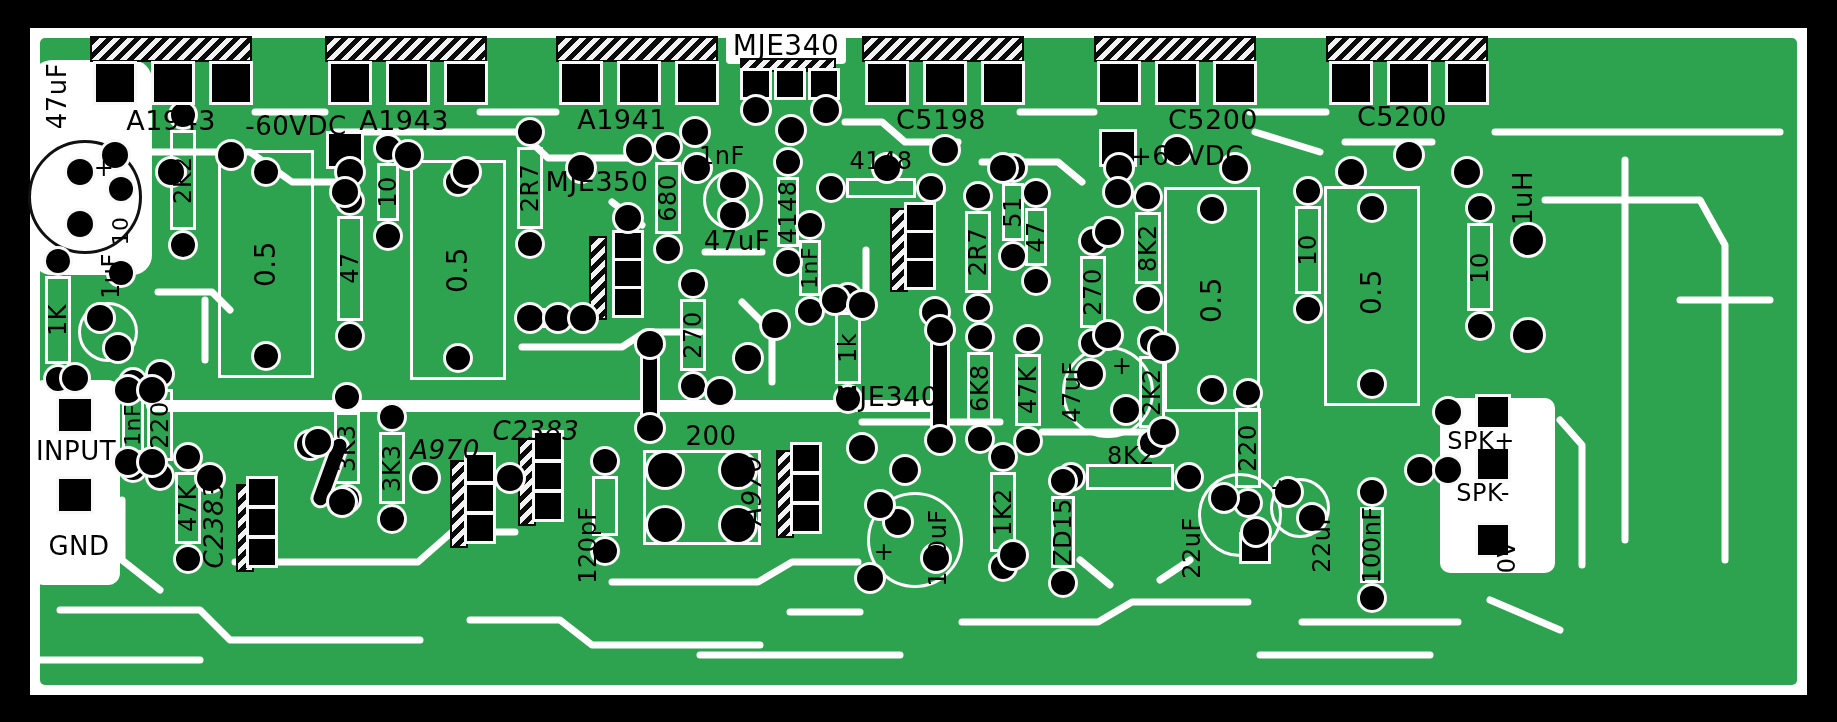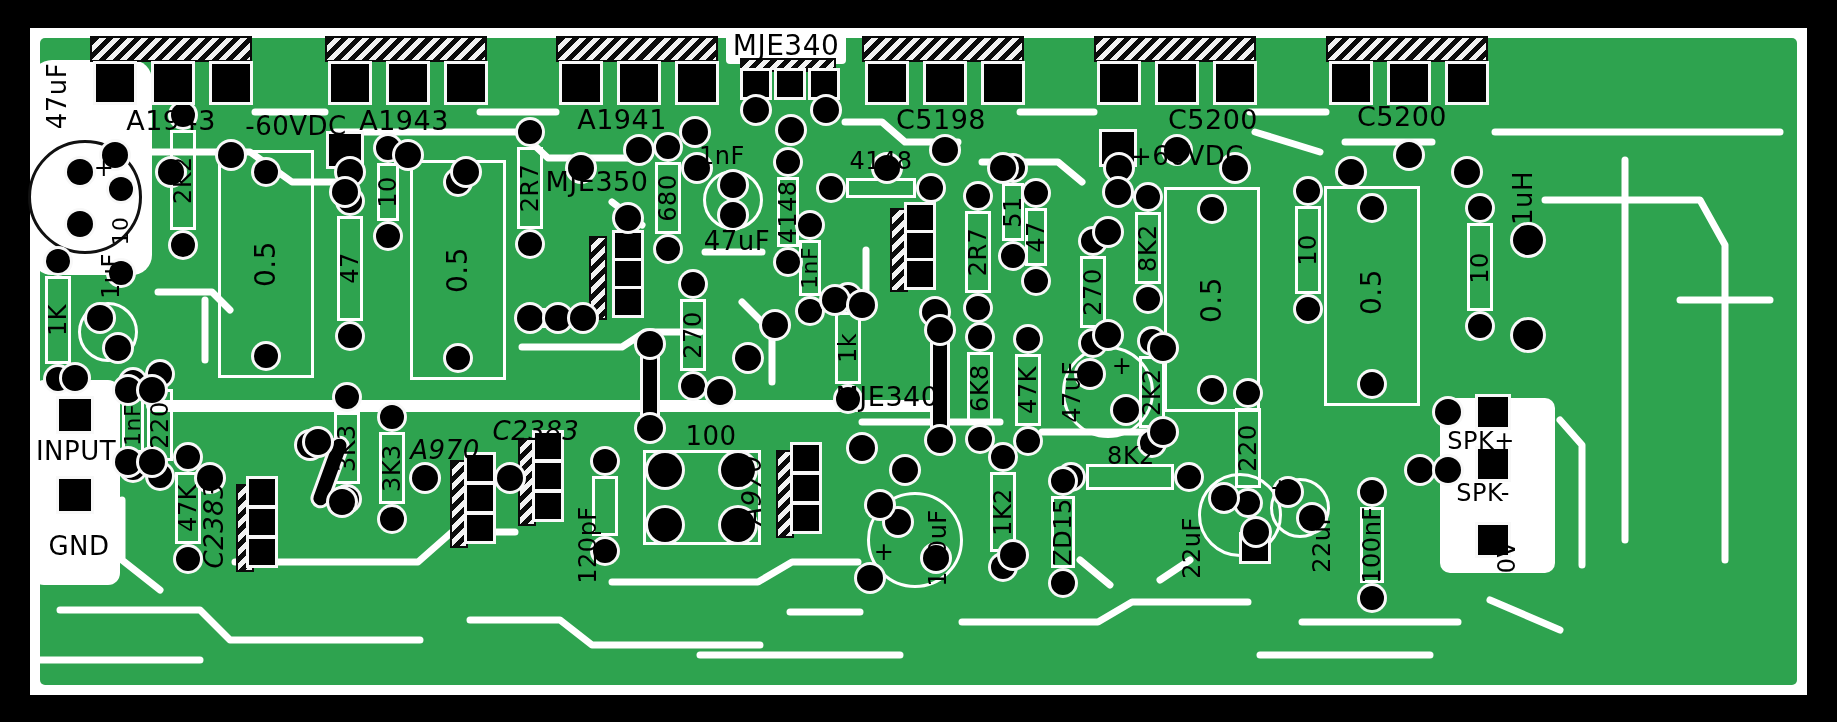--- a/index.html
+++ b/index.html
@@ -346,21 +346,21 @@
     <div class="label" style="left: 1402px; top: 116px; width: auto; height: auto; font-size: 27px; transform: translate(-50%, -50%) rotate(0deg);">C5200</div>
     <div class="label" style="left: 1187px; top: 156px; width: auto; height: auto; font-size: 26px; transform: translate(-50%, -50%) rotate(0deg);">+60VDC</div>
     <div class="label" style="left: 597px; top: 181px; width: auto; height: auto; font-size: 27px; transform: translate(-50%, -50%) rotate(0deg);">MJE350</div>
     <div class="label" style="left: 722px; top: 156px; width: auto; height: auto; font-size: 24px; transform: translate(-50%, -50%) rotate(0deg);">1nF</div>
     <div class="label" style="left: 737px; top: 241px; width: auto; height: auto; font-size: 26px; transform: translate(-50%, -50%) rotate(0deg);">47uF</div>
     <div class="label" style="left: 881px; top: 161px; width: auto; height: auto; font-size: 24px; transform: translate(-50%, -50%) rotate(0deg);">4148</div>
     <div class="label" style="left: 76px; top: 451px; width: auto; height: auto; font-size: 26px; transform: translate(-50%, -50%) rotate(0deg);">INPUT</div>
     <div class="label" style="left: 79px; top: 546px; width: auto; height: auto; font-size: 26px; transform: translate(-50%, -50%) rotate(0deg);">GND</div>
     <div class="label" style="left: 445px; top: 450px; width: auto; height: auto; font-size: 26px; transform: translate(-50%, -50%) rotate(0deg); font-style: italic;">A970</div>
     <div class="label" style="left: 536px; top: 431px; width: auto; height: auto; font-size: 26px; transform: translate(-50%, -50%) rotate(0deg); font-style: italic;">C2383</div>
-    <div class="label" style="left: 711px; top: 436px; width: auto; height: auto; font-size: 26px; transform: translate(-50%, -50%) rotate(0deg);">100</div>
+    <div class="label" style="left: 711px; top: 436px; width: auto; height: auto; font-size: 26px; transform: translate(-50%, -50%) rotate(0deg);">200</div>
     <div class="label" style="left: 887px; top: 396px; width: auto; height: auto; font-size: 27px; transform: translate(-50%, -50%) rotate(0deg);">MJE340</div>
     <div class="label" style="left: 1131px; top: 456px; width: auto; height: auto; font-size: 24px; transform: translate(-50%, -50%) rotate(0deg);">8K2</div>
     <div class="label" style="left: 1481px; top: 441px; width: auto; height: auto; font-size: 24px; transform: translate(-50%, -50%) rotate(0deg);">SPK+</div>
     <div class="label" style="left: 1483px; top: 493px; width: auto; height: auto; font-size: 24px; transform: translate(-50%, -50%) rotate(0deg);">SPK-</div>
     <div class="label" style="left: 57px; top: 96px; width: auto; height: auto; font-size: 26px; transform: translate(-50%, -50%) rotate(-90deg);">47uF</div>
     <div class="label" style="left: 183px; top: 180px; width: auto; height: auto; font-size: 24px; transform: translate(-50%, -50%) rotate(-90deg);">2K2</div>
     <div class="label" style="left: 121px; top: 231px; width: auto; height: auto; font-size: 22px; transform: translate(-50%, -50%) rotate(-90deg);">10</div>
     <div class="label" style="left: 111px; top: 276px; width: auto; height: auto; font-size: 24px; transform: translate(-50%, -50%) rotate(-90deg);">1uF</div>
     <div class="label" style="left: 58px; top: 320px; width: auto; height: auto; font-size: 24px; transform: translate(-50%, -50%) rotate(-90deg);">1K</div>
     <div class="label" style="left: 133px; top: 425px; width: auto; height: auto; font-size: 22px; transform: translate(-50%, -50%) rotate(-90deg);">1nF</div>

